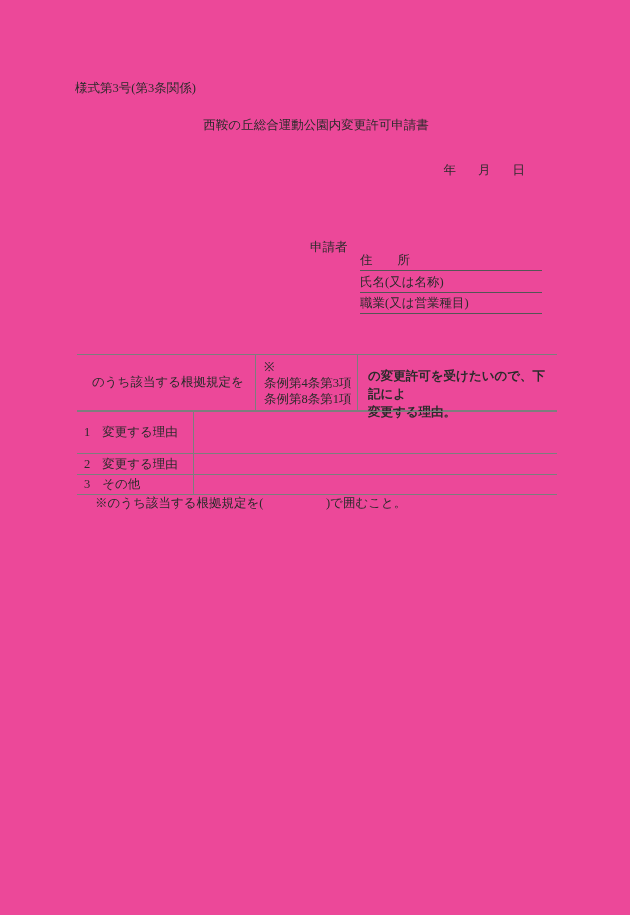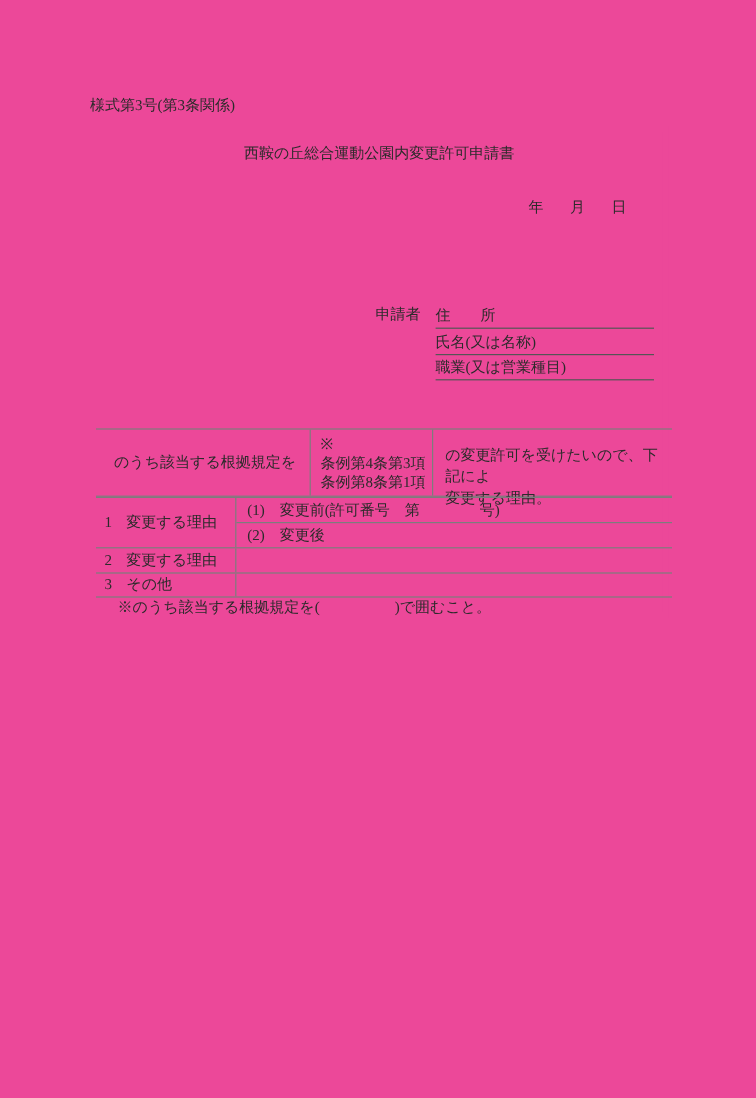--- a/index.html
+++ b/index.html
@@ -10,38 +10,38 @@
     background:#ec4899;
     font-family:"Liberation Serif","DejaVu Serif",serif;
     font-size:12.5px;
     color:#2b2b2b;
     overflow:hidden;
   }
   .form-code { position:absolute; left:75px; top:81px; line-height:14px; }
   .form-box {
     position:absolute; left:75px; top:105px;
     width:482px; height:410px;
-    border:5px solid #ec4899;
+    border:2px solid #ec4899;
   }
   .title { position:absolute; top:10px; left:0; right:0; text-align:center; line-height:16px; }
   .date-line { position:absolute; top:56px; right:30px; display:flex; gap:22px; line-height:14px; }
   .addressee { position:absolute; top:97px; left:20px; right:10px; line-height:14px; }
   .addressee-name { letter-spacing:6.5px; }
   .addressee-honorific { position:absolute; left:210px; top:0; }
-  .applicant-label { position:absolute; left:233px; top:138px; height:22px; display:flex; align-items:flex-end; line-height:15px;text-align:right; }
+  .applicant-label { position:absolute; left:233px; top:126px; height:22px; display:flex; align-items:flex-end; line-height:15px;text-align:right; }
   .fill-field { position:absolute; left:283px; width:182px; height:22px; border-bottom:1px solid #555; display:flex; align-items:center; line-height:16px; }
   .f1 { top:142px; } .f2 { top:164px; } .f3 { top:185px; } .f4 { top:206px; }
   .mid-row {
     position:absolute; top:247px; left:0; width:480px; height:57px;
     border-top:1px solid #7d7d7d; border-bottom:1px solid #7d7d7d;
     display:flex;
   }
   .park-cell { width:179px; border-right:1px solid #7d7d7d; display:flex; align-items:center; padding-left:15px; white-space:nowrap; }
   .ord-cell { width:102px; border-right:1px solid #7d7d7d; padding:4px 0 0 8px; line-height:16px; }
-  .stmt-cell { flex:1; padding:12px 6px 0 10px; line-height:18px; }
+  .stmt-cell { flex:1; padding:12px 6px 0 10px; line-height:18px;font-weight:bold; }
   .items { position:absolute; top:304px; left:0; width:480px; bottom:0; }
   .item-row { display:flex; border-top:1px solid #7d7d7d; }
   .r1 { height:42px; } .r2 { height:21px; } .r3 { height:20px; }
   .label-cell { width:117px; border-right:1px solid #7d7d7d; display:flex; align-items:center; padding-left:7px; }
   .item-label { margin-left:12px; }
   .content-col { flex:1; display:flex; flex-direction:column; }
   .subrow { flex:1; display:flex; align-items:center; padding-left:9px; }
   .subrow.divided { border-bottom:1px solid #7d7d7d; }
   .content-cell { flex:1; }
   .foot-row { height:21px; border-top:1px solid #7d7d7d; display:flex; padding-left:18px; }
@@ -91,28 +91,20 @@
       </div>
     </div>
 
     <div class="items">
 
       <div class="item-row r1">
         <div class="label-cell">
           <span>1</span>
           <span class="item-label">変更する理由</span>
         </div>
-        <div class="content-col">
-          <div class="subrow divided">
-            <span>(1)　変更前(許可番号　第　　　　号)</span>
-          </div>
-          <div class="subrow">
-            <span>(2)　変更後</span>
-          </div>
-        </div>
       </div>
 
       <div class="item-row r2">
         <div class="label-cell">
           <span>2</span>
           <span class="item-label">変更する理由</span>
         </div>
         <div class="content-cell"></div>
       </div>
 

